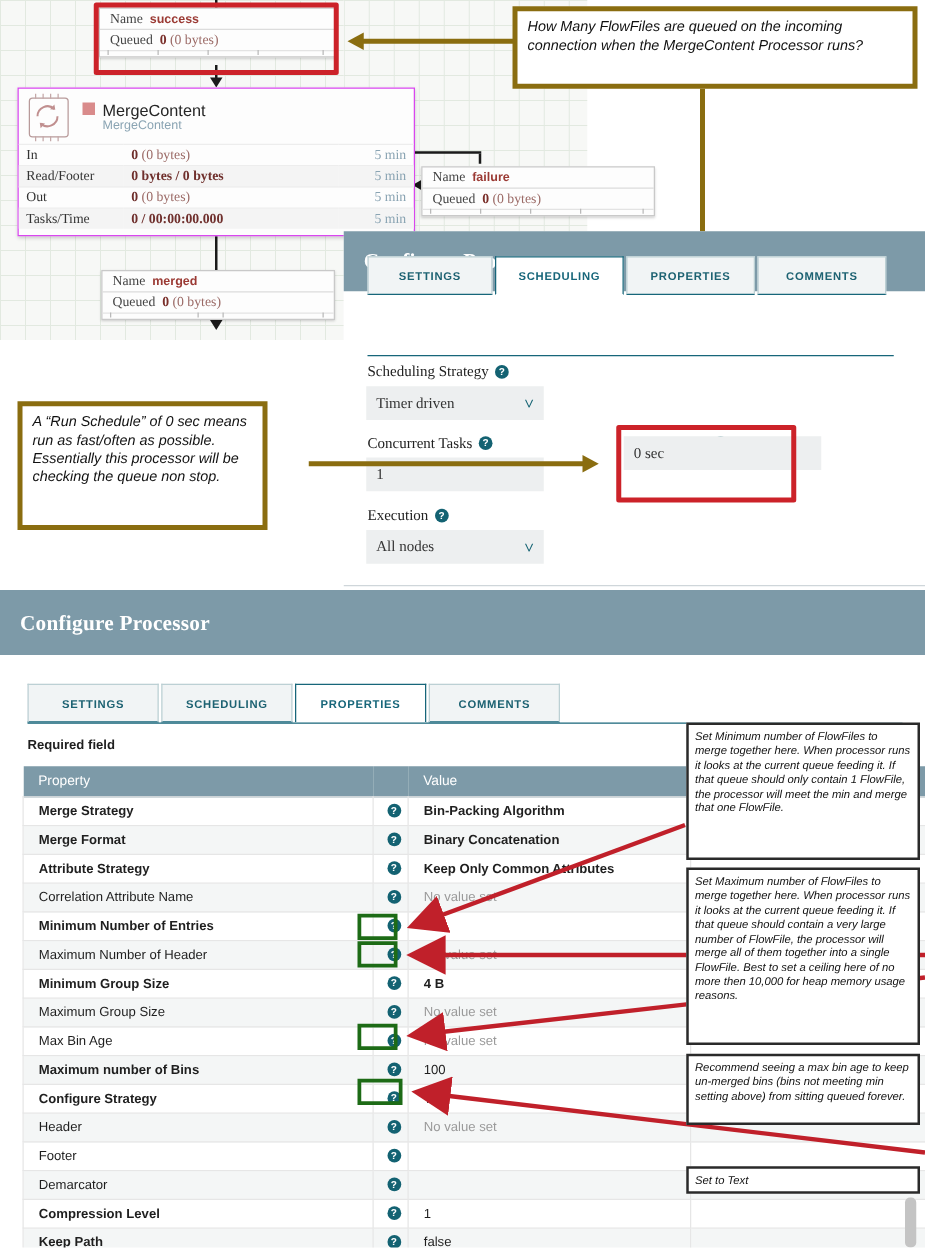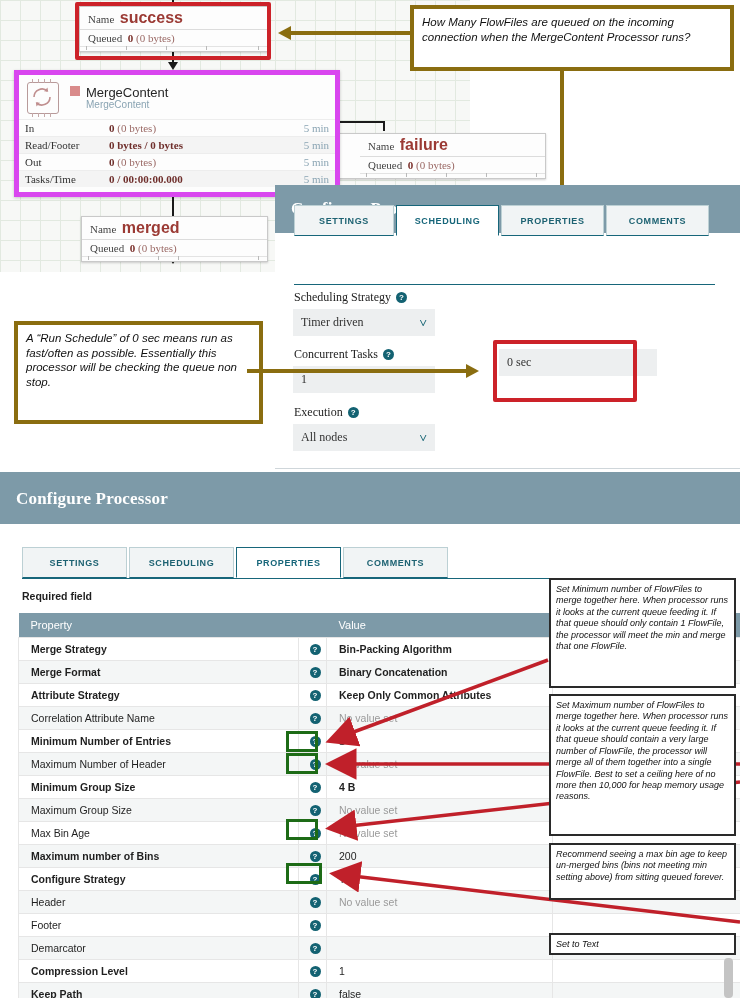--- a/index.html
+++ b/index.html
@@ -31,30 +31,30 @@
 
   
   .conn{
     position:absolute;background:#fdfdfd;border:1px solid #c9c9c9;
     box-shadow:0 1px 2px rgba(0,0,0,.18);
     font-family:"Liberation Serif",serif;font-size:11px;color:#303030;
   }
   .conn .row{padding:2px 6px 2px 8px;white-space:nowrap;}
   .conn .row.top{border-bottom:1px solid #dcdcdc;}
   .conn .lbl{color:#444;}
-  .conn .nm{color:#9b3a34;font-weight:bold;font-family:"Liberation Sans",sans-serif;font-size:16px;}
+  .conn .nm{color:#9b3a34;font-weight:bold;font-family:"Liberation Sans",sans-serif;font-size:10px;}
   .conn .q{color:#7a2f2a;font-weight:bold;}
   .conn .qs{color:#9b6a66;font-weight:normal;}
   .conn .ticks{height:4px;border-top:1px solid #e3e3e3;position:relative;}
   .conn .ticks i{position:absolute;top:-1px;width:1px;height:4px;background:#b9b9b9;}
 
   
   #proc{
     position:absolute;left:14px;top:70px;width:316px;height:117px;
-    background:#fdfdfd;border:5px solid #d946ef;box-shadow:0 1px 3px rgba(0,0,0,.2);
+    background:#fdfdfd;border:1px solid #d946ef;box-shadow:0 1px 3px rgba(0,0,0,.2);
   }
   #proc .hdr{display:flex;align-items:center;padding:7px 8px 5px 8px;}
   .chip{width:30px;height:30px;border:1px solid #b89a9a;border-radius:3px;position:relative;flex:0 0 auto;}
   .chip .leg{position:absolute;bottom:-4px;width:1px;height:4px;background:#c4a8a8;}
   .chip .legt{position:absolute;top:-4px;width:1px;height:4px;background:#c4a8a8;}
   #proc .names{margin-left:11px;line-height:1.08;}
   #proc .pname{font-size:13px;color:#262626;font-family:"Liberation Sans",sans-serif;}
   #proc .ptype{font-size:10px;color:#8aa4b3;}
   .runsq{display:inline-block;width:10px;height:10px;background:#d98b8b;margin-right:6px;vertical-align:1px;}
   #proc table{width:100%;border-collapse:collapse;font-family:"Liberation Serif",serif;font-size:11px;}
@@ -172,21 +172,21 @@
   <div class="ticks">
       <i style="left:6px"></i>
       <i style="left:46px"></i>
       <i style="left:86px"></i>
       <i style="left:126px"></i>
       <i style="left:178px"></i>
     </div>
 </div>
 <div class="redring" style="left:75px;top:2px;width:196px;height:58px;"></div>
 
-<div class="conn" style="left:337px;top:133px;width:185px;padding-left:22px;">
+<div class="conn" style="left:337px;top:133px;width:185px;">
   <div class="row top">
     <span class="lbl">Name</span>
     &nbsp;<span class="nm">failure</span>
   </div>
   <div class="row">
     <span class="lbl">Queued</span>
     &nbsp;<span class="q">0</span>
     <span class="qs">(0 bytes)</span>
   </div>
   <div class="ticks">
@@ -308,21 +308,21 @@
 
   <div class="fieldlbl" style="position:absolute;left:224px;top:162px;">
     <span>Run Schedule</span><span class="helpq">?</span>
   </div>
   <div class="inputbox" style="position:absolute;left:224px;top:164px;width:158px;height:27px;font-family:Liberation Serif, serif;">0 sec</div>
 
   <div class="hrule" style="left:0;top:283px;width:465px;"></div>
 </div>
 <div class="redring" style="left:493px;top:340px;width:144px;height:62px;"></div>
 
-<div class="callout" style="left:14px;top:321px;width:249px;height:103px;">A “Run Schedule” of 0 sec means run as fast/often as possible. Essentially this processor will be checking the queue non stop.</div>
+<div class="callout" style="left:14px;top:321px;width:200px;height:103px;">A “Run Schedule” of 0 sec means run as fast/often as possible. Essentially this processor will be checking the queue non stop.</div>
 <div class="goldline" style="left:247px;top:369px;width:222px;height:4px;"></div>
 <div class="goldarrow-right" style="left:466px;top:364px;"></div>
 
 <div id="props">
   <div class="dlg-title">Configure Processor</div>
   <div class="tabs" style="margin:23px 0 0 22px;width:450px;">
     <div class="tab" style="left:0;width:105px;">
         <span>SETTINGS</span>
       </div>
     <div class="tab" style="left:107px;width:105px;">
@@ -397,21 +397,21 @@
   </tr>
   <tr>
     <td>Max Bin Age</td>
     <td class="qcell"><span class="helpq">?</span></td>
     <td class="val noval">No value set</td>
     <td class="endcell"></td>
   </tr>
   <tr class="alt">
     <td class="req">Maximum number of Bins</td>
     <td class="qcell"><span class="helpq">?</span></td>
-    <td class="val">200</td>
+    <td class="val">100</td>
     <td class="endcell"></td>
   </tr>
   <tr>
     <td class="req">Configure Strategy</td>
     <td class="qcell"><span class="helpq">?</span></td>
     <td class="val">Text</td>
     <td class="endcell"></td>
   </tr>
   <tr class="alt">
     <td>Header</td>

